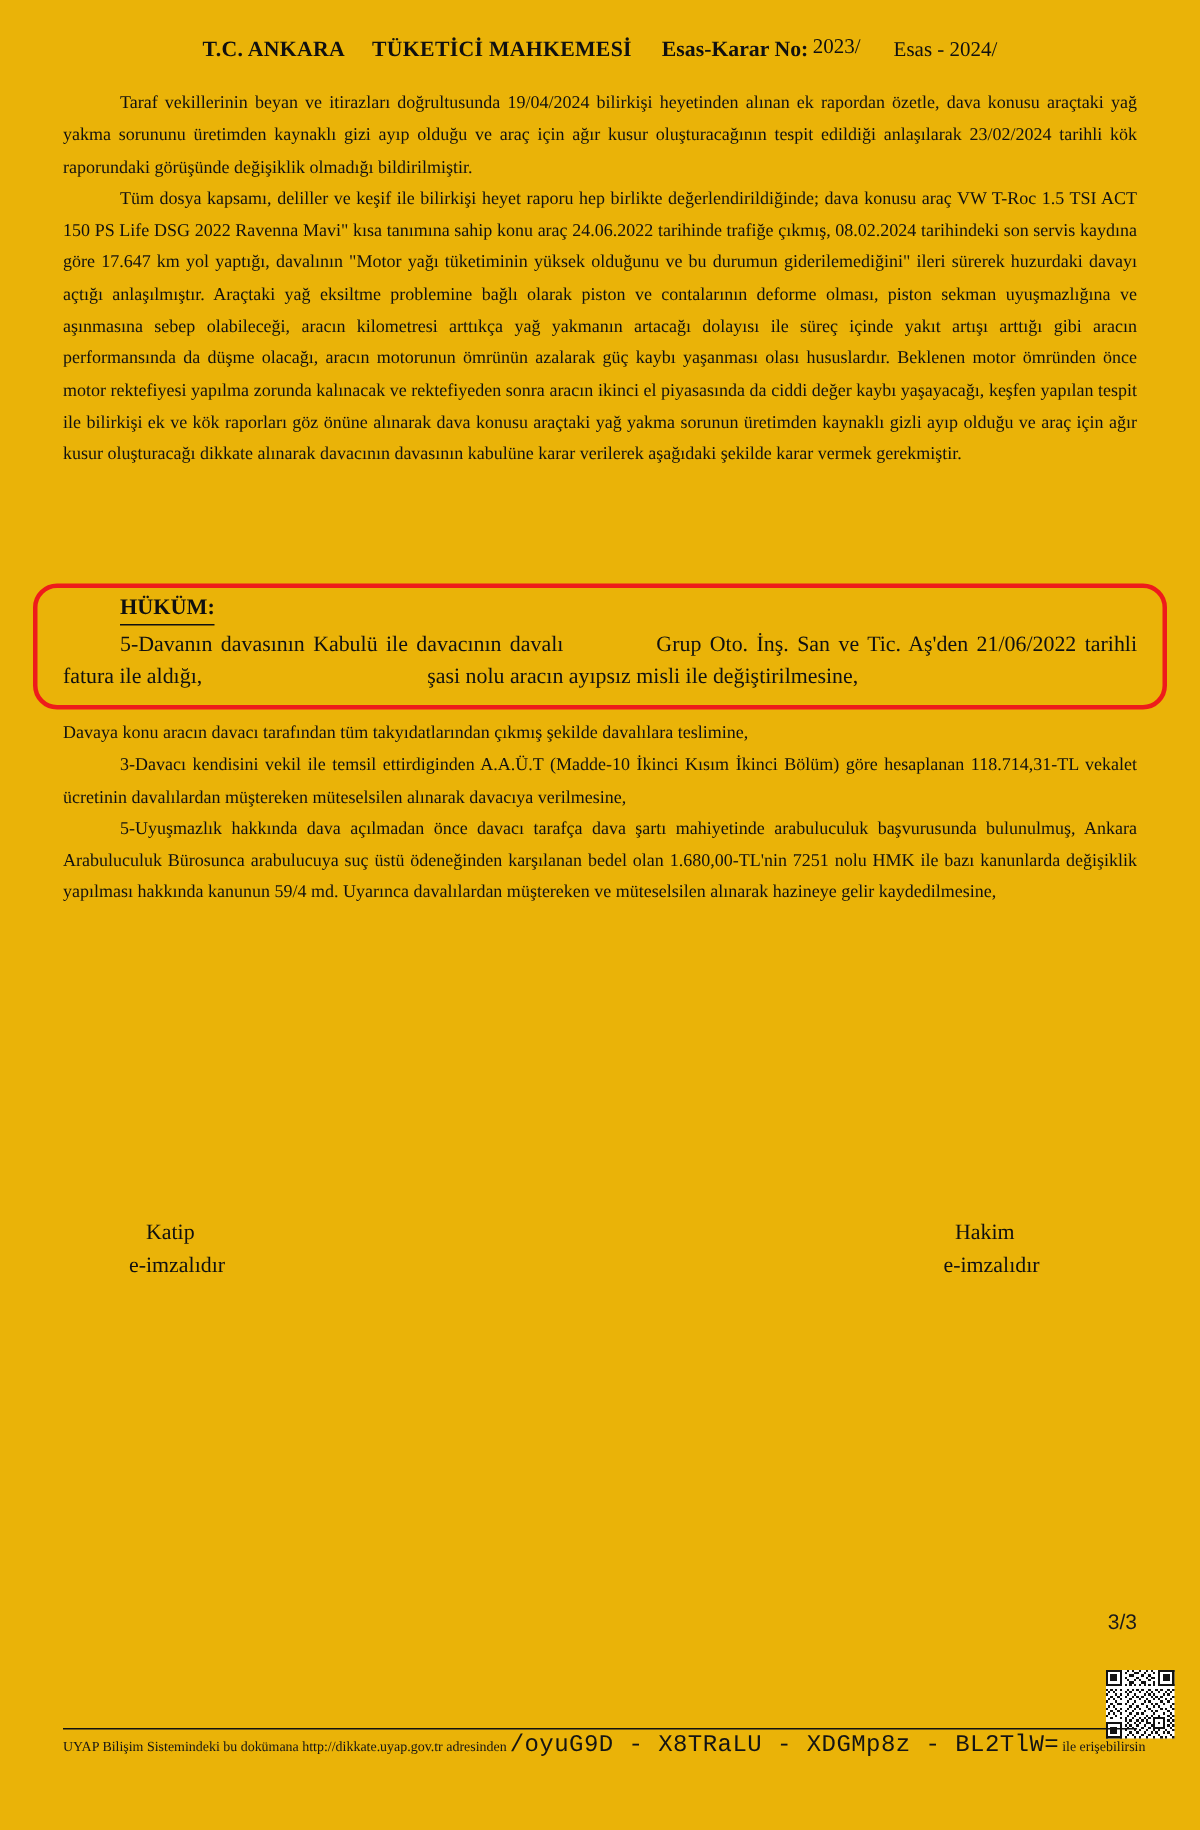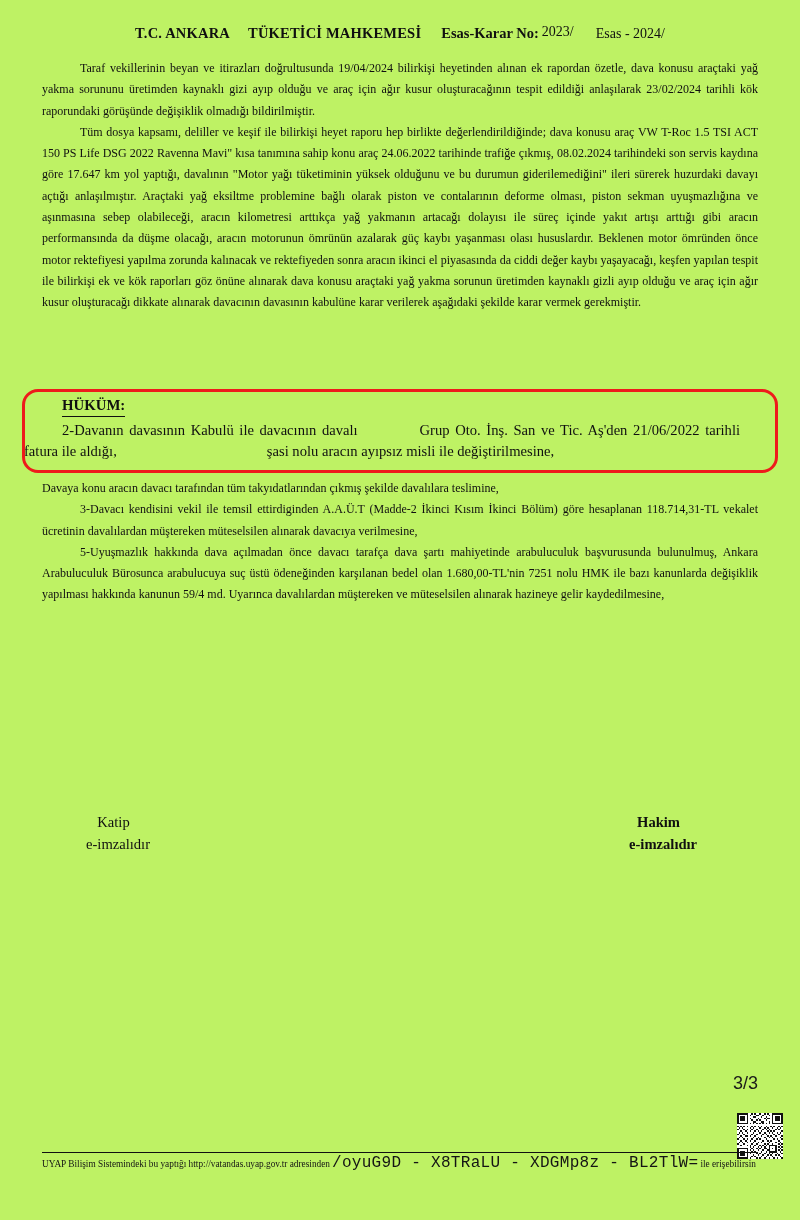--- a/index.html
+++ b/index.html
@@ -5,21 +5,21 @@
 <style>
   html, body {
     margin: 0;
     padding: 0;
     background: #ffffff;
   }
   .page {
     position: relative;
     width: 800px;
     height: 1220px;
-    background: #bef264;
+    background: #eab308;
     font-family: "Liberation Serif", "DejaVu Serif", serif;
     color: #101010;
     overflow: hidden;
     box-sizing: border-box;
   }
 
   
   .doc-header {
     position: absolute;
     top: 24px;
@@ -82,21 +82,21 @@
     top: 389px;
     width: 756px;
     height: 84px;
     border: 3.2px solid #ee1b1b;
     border-radius: 16px;
     box-sizing: border-box;
     pointer-events: none;
   }
   .hukum-section {
     position: absolute;
-    left: 24px;
+    left: 42px;
     top: 396px;
     width: 716px;
   }
   .hukum-title {
     font-size: 14.8px;
     font-weight: bold;
     line-height: 19px;
     margin: 0 0 0 38px;
     display: inline-block;
     border-bottom: 1.6px solid #101010;
@@ -132,33 +132,33 @@
     left: 42px;
     width: 716px;
     font-size: 14.6px;
     line-height: 21.5px;
   }
   .sig-block {
     position: absolute;
     top: 0;
   }
   .sig-left { left: 35px; }
-  .sig-right { left: 578px; font-weight: bold; }
+  .sig-right { left: 578px; }
   .sig-role { display: block; text-align: center; }
   .sig-sub { display: block; padding-left: 9px; }
 
   
   .page-number {
     position: absolute;
     top: 1073px;
     left: 0;
     width: 758px;
     text-align: right;
     font-family: "Liberation Sans", "DejaVu Sans", sans-serif;
-    font-size: 18px;
+    font-size: 14px;
     color: #1a1a1a;
   }
   .qr-code {
     position: absolute;
     top: 1113px;
     left: 737px;
     width: 46px;
     height: 46px;
   }
   .qr-code svg { display: block; }
@@ -196,27 +196,27 @@
     <span class="court-name">T.C. ANKARA</span><span class="court-type">TÜKETİCİ MAHKEMESİ</span><span class="case-label">Esas-Karar No:</span><span class="case-value">2023/</span><span class="case-value2">Esas - 2024/</span>
   </div>
 
   <div class="body-text">
     <p class="para">Taraf vekillerinin beyan ve itirazları doğrultusunda 19/04/2024 bilirkişi heyetinden alınan ek rapordan özetle, dava konusu araçtaki yağ yakma sorununu üretimden kaynaklı gizi ayıp olduğu ve araç için ağır kusur oluşturacağının tespit edildiği anlaşılarak 23/02/2024 tarihli kök raporundaki görüşünde değişiklik olmadığı bildirilmiştir.</p>
     <p class="para">Tüm dosya kapsamı, deliller ve keşif ile bilirkişi heyet raporu hep birlikte değerlendirildiğinde; dava konusu araç VW T-Roc 1.5 TSI ACT 150 PS Life DSG 2022 Ravenna Mavi" kısa tanımına sahip konu araç 24.06.2022 tarihinde trafiğe çıkmış, 08.02.2024 tarihindeki son servis kaydına göre 17.647 km yol yaptığı, davalının  "Motor yağı tüketiminin yüksek olduğunu ve bu durumun giderilemediğini" ileri sürerek huzurdaki davayı açtığı anlaşılmıştır.  Araçtaki  yağ eksiltme problemine bağlı olarak  piston ve contalarının deforme olması, piston  sekman uyuşmazlığına ve aşınmasına sebep olabileceği,   aracın kilometresi arttıkça  yağ yakmanın  artacağı  dolayısı  ile  süreç içinde yakıt artışı arttığı gibi  aracın performansında da düşme olacağı, aracın motorunun ömrünün  azalarak  güç kaybı  yaşanması olası hususlardır.  Beklenen  motor  ömründen  önce  motor  rektefiyesi  yapılma  zorunda  kalınacak  ve rektefiyeden sonra  aracın ikinci el piyasasında da ciddi değer kaybı yaşayacağı, keşfen yapılan  tespit ile bilirkişi ek ve kök raporları göz önüne alınarak dava konusu araçtaki  yağ yakma sorunun üretimden kaynaklı gizli ayıp olduğu  ve araç  için  ağır  kusur oluşturacağı  dikkate alınarak davacının davasının kabulüne karar verilerek aşağıdaki şekilde karar vermek gerekmiştir.</p>
   </div>
 
   <div class="hukum-section">
     <div class="hukum-title">HÜKÜM:</div>
-    <div class="hukum-body"><span>2-Davanın davasının Kabulü ile   davacının davalı</span><span class="redact-gap"></span><span>Grup Oto. İnş. San ve Tic. Aş'den 21/06/2022 tarihli  fatura  ile  aldığı,</span><span class="redact-gap wide"></span><span>şasi  nolu  aracın  ayıpsız  misli  ile değiştirilmesine,</span></div>
+    <div class="hukum-body"><span>5-Davanın davasının Kabulü ile   davacının davalı</span><span class="redact-gap"></span><span>Grup Oto. İnş. San ve Tic. Aş'den 21/06/2022 tarihli  fatura  ile  aldığı,</span><span class="redact-gap wide"></span><span>şasi  nolu  aracın  ayıpsız  misli  ile değiştirilmesine,</span></div>
   </div>
   <div class="hukum-box" style="border-color: rgb(238, 27, 27);"></div>
 
   <div class="items">
     <p class="para no-indent">Davaya konu aracın davacı tarafından tüm takyıdatlarından çıkmış şekilde davalılara teslimine,</p>
-    <p class="para">3-Davacı kendisini vekil ile temsil ettirdiginden A.A.Ü.T (Madde-2 İkinci Kısım İkinci Bölüm) göre hesaplanan  118.714,31-TL vekalet ücretinin davalılardan müştereken müteselsilen alınarak davacıya verilmesine,</p>
+    <p class="para">3-Davacı kendisini vekil ile temsil ettirdiginden A.A.Ü.T (Madde-10 İkinci Kısım İkinci Bölüm) göre hesaplanan  118.714,31-TL vekalet ücretinin davalılardan müştereken müteselsilen alınarak davacıya verilmesine,</p>
     <p class="para">5-Uyuşmazlık hakkında dava açılmadan önce davacı tarafça dava şartı mahiyetinde arabuluculuk başvurusunda bulunulmuş, Ankara Arabuluculuk Bürosunca arabulucuya suç üstü ödeneğinden karşılanan bedel olan 1.680,00-TL'nin 7251 nolu HMK ile bazı kanunlarda değişiklik yapılması hakkında kanunun 59/4 md. Uyarınca davalılardan müştereken ve müteselsilen alınarak hazineye gelir kaydedilmesine,</p>
   </div>
 
   <div class="signatures">
     <div class="sig-block sig-left">
       <span class="sig-role">Katip</span>
       <span class="sig-sub">e-imzalıdır</span>
     </div>
     <div class="sig-block sig-right">
       <span class="sig-role">Hakim</span>
@@ -466,15 +466,15 @@
           <rect x="17" y="28" width="1" height="1"></rect>
         <rect x="20" y="28" width="1" height="1"></rect>
           <rect x="23" y="28" width="1" height="1"></rect>
         <rect x="25" y="28" width="1" height="1"></rect>
           <rect x="28" y="28" width="1" height="1"></rect>
       </g>
     </svg>
   </div>
 
   <div class="footer-rule"></div>
-  <div class="footer-line"><span>UYAP Bilişim Sistemindeki bu yaptığı http://vatandas.uyap.gov.tr adresinden</span><span class="mono">/oyuG9D  -  X8TRaLU  -  XDGMp8z  -  BL2TlW=</span><span>ile erişebilirsin</span></div>
+  <div class="footer-line"><span>UYAP Bilişim Sistemindeki bu dokümana http://dikkate.uyap.gov.tr adresinden</span><span class="mono">/oyuG9D  -  X8TRaLU  -  XDGMp8z  -  BL2TlW=</span><span>ile erişebilirsin</span></div>
 
 </div>
 
 </body></html>

